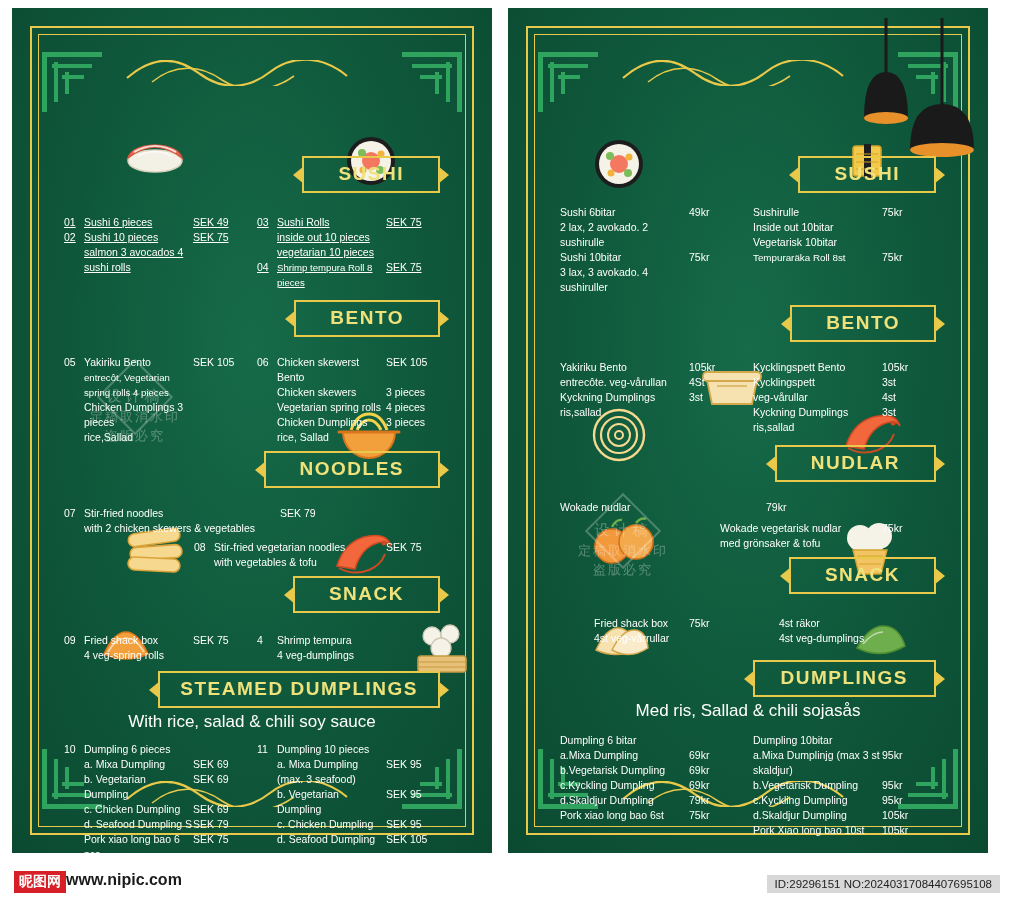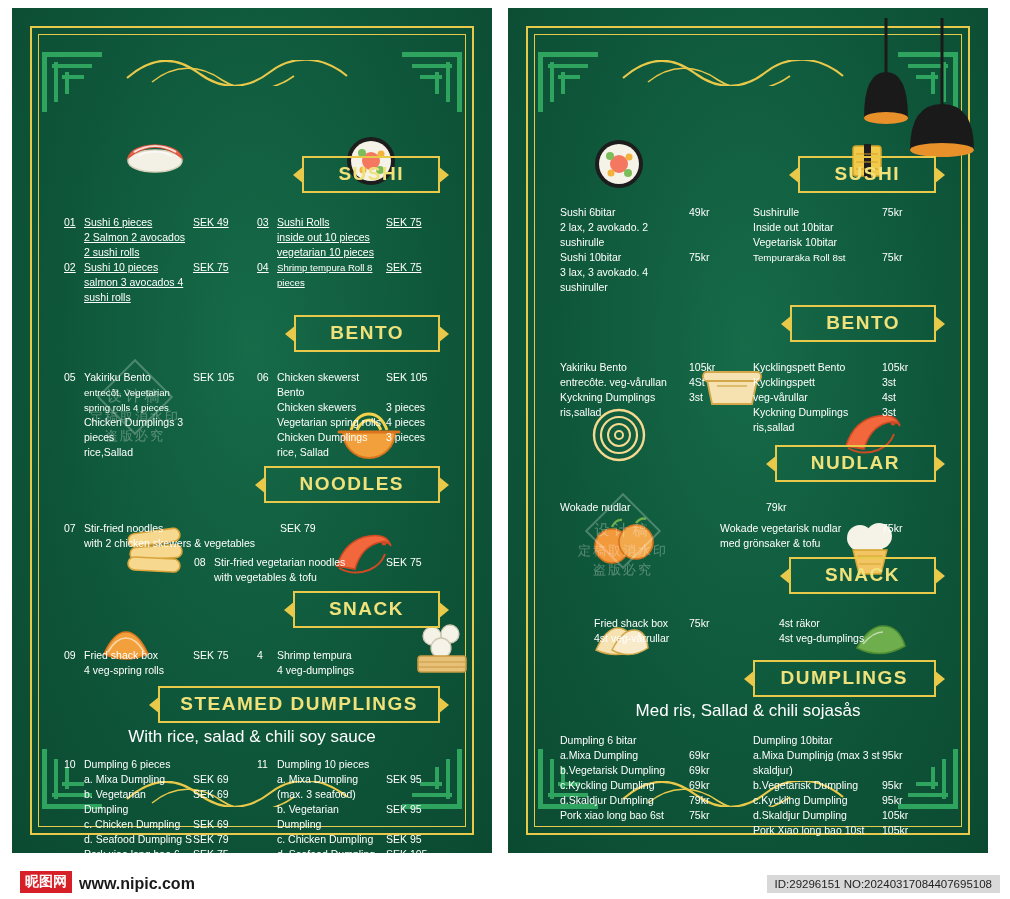--- a/index.html
+++ b/index.html
@@ -130,22 +130,22 @@
     transform: rotate(45deg);
     left: 50%; margin-left: -27px; top: -16px;
   }
 
   .footer-bar {
     position: absolute;
     left: 0; bottom: 0; width: 1010px; height: 38px;
     background: #ffffff;
   }
   .nipic {
-    position: absolute; left: 20px; bottom: 6px;
-    display: flex; align-items: flex-end; gap: 7px;
+    position: absolute; left: 14px; bottom: 6px;
+    display: flex; align-items: flex-start; 
   }
   .nipic-logo {
     background: #d71f27; color: #fff; font-size: 14px; font-weight: bold;
     padding: 2px 5px; font-family: "DejaVu Sans", sans-serif;
   }
   .nipic-url { color: #1a1a1a; font-size: 16px; font-weight: bold; }
   .idbar {
     position: absolute; right: 10px; bottom: 6px;
     background: #d8d8d8; color: #222; font-size: 11.5px;
     padding: 3px 8px;
@@ -267,25 +267,20 @@
       <div style="height:48px;"></div>
       <div class="banner-wrap">
         <span class="banner">SUSHI</span>
       </div>
       <div class="cols" style="margin-top:22px;text-decoration:underline;">
         <div class="col">
           <div class="row">
               <span class="num">01</span>
               <span class="nm">Sushi   6 pieces</span>
               <span class="pr">SEK 49</span>
-            </div>
-          <div class="row">
-              <span class="num"></span>
-              <span class="nm">2 Salmon  2 avocados  2 sushi rolls</span>
-              <span class="pr"></span>
             </div>
           <div class="row">
               <span class="num">02</span>
               <span class="nm">Sushi   10 pieces</span>
               <span class="pr">SEK 75</span>
             </div>
           <div class="row">
               <span class="num"></span>
               <span class="nm">salmon   3 avocados   4 sushi rolls</span>
               <span class="pr"></span>

